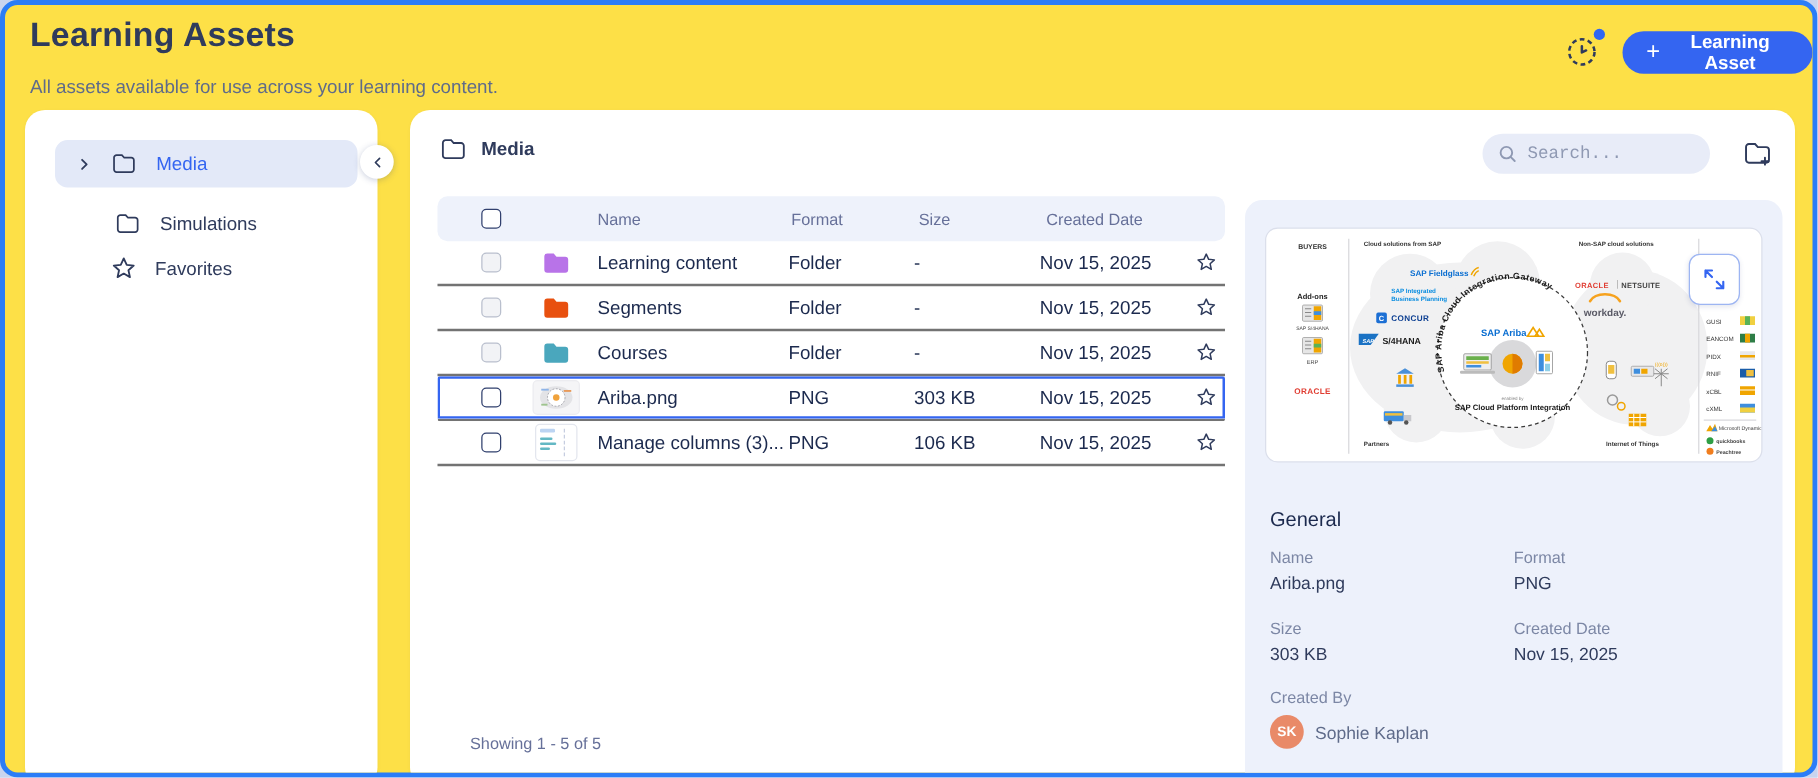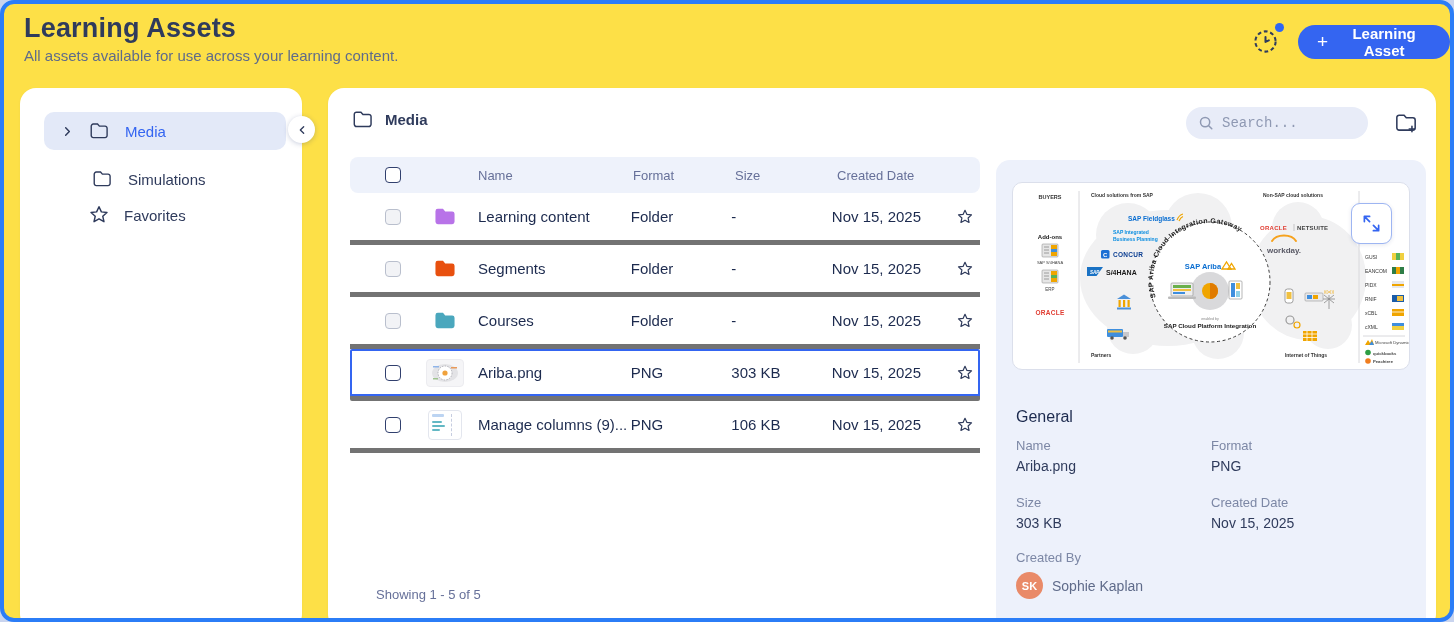--- a/index.html
+++ b/index.html
@@ -5,21 +5,21 @@
   * { margin:0; padding:0; box-sizing:border-box; }
   html,body { width:1454px; height:622px; background:#c9d4ee; }
   body { font-family:"Liberation Sans", sans-serif; }
   .frame {
     position:relative; width:1454px; height:622px;
     border:4px solid #2b7df7; border-radius:14px;
     background:#fde047; overflow:hidden;
   }
   
   .page-title { position:absolute; left:20px; top:9px; font-size:27px; font-weight:700; color:#2f3b5c; letter-spacing:.2px; }
-  .page-sub   { position:absolute; left:20px; top:43px; font-size:15px; color:#5f6b8a;text-align:right; }
+  .page-sub   { position:absolute; left:20px; top:57px; font-size:15px; color:#5f6b8a;text-align:right; }
   .notif-wrap { position:absolute; left:1248px; top:19px; width:32px; height:32px; }
   .notif-dot  { position:absolute; right:0; top:0; width:9px; height:9px; border-radius:50%; background:#2f66f3; }
   .btn-primary {
     position:absolute; left:1294px; top:21px; height:34px; padding:0 19px;
     display:flex; align-items:center; gap:9px;
     background:#3465f1; color:#fff; border:none; border-radius:17px;
     font-size:15px; font-weight:600; font-family:"Liberation Sans", sans-serif; cursor:pointer;
   }
   .btn-plus { font-size:19px; font-weight:400; line-height:1; margin-top:-2px; }
   
@@ -36,21 +36,21 @@
   
   .crumb { position:absolute; left:24px; top:22px; display:flex; align-items:center; gap:12px; }
   .crumb .lbl { font-size:15px; font-weight:600; color:#2f3b5c; }
   .search { position:absolute; left:858px; top:19px; width:182px; height:32px; background:#e8ecf8; border-radius:16px;
     display:flex; align-items:center; padding:0 12px; gap:8px; }
   .search input { border:none; outline:none; background:transparent; font-size:14px; color:#44507a; width:130px; font-family:Liberation Mono, monospace; }
   .search input::placeholder { color:#8f99b3; }
   .newfolder-btn { position:absolute; left:1064px; top:21px; width:28px; height:28px; display:flex; align-items:center; justify-content:center; cursor:pointer; }
   
   .table { position:absolute; left:22px; top:69px; width:630px; }
-  .trow { display:flex; align-items:center; height:52px; border-bottom:5px solid #737373; padding-left:35px; position:relative; }
+  .trow { display:flex; align-items:center; height:36px; border-bottom:2px solid #737373; padding-left:35px; position:relative; }
   .thead { height:36px; background:#eef2fb; border-radius:8px; border-bottom:none; }
   .thead .hlbl { font-size:13px; color:#667099; }
   .cb { width:16px; height:16px; border-radius:4px; background:#fff; flex:none; }
   .cb.navy { border:1.5px solid #31406e; }
   .cb.gray { border:1.5px solid #b9bfcd; background:#f2f3f6; }
   .icon-cell { margin-left:24px; width:40px; display:flex; justify-content:center; flex:none; }
   .c-name   { margin-left:13px; width:155px; font-size:15px; font-weight:500; color:#1c2a4e; white-space:nowrap; overflow:hidden; }
   .c-format { width:102px; font-size:15px; color:#1c2a4e; }
   .c-size   { width:102px; font-size:15px; color:#1c2a4e; }
   .c-date   { width:126px; font-size:15px; font-weight:500; color:#1c2a4e; }
@@ -250,21 +250,21 @@
         <span class="cb navy"></span>
         <span class="icon-cell">
           <span class="thumb shot">
             <span class="shot-bar"></span>
             <span class="shot-line" style="top:10px;width:10px"></span>
             <span class="shot-line" style="top:14px;width:13px"></span>
             <span class="shot-line" style="top:18px;width:8px"></span>
             <span class="shot-col"></span>
           </span>
         </span>
-        <span class="c-name">Manage columns (9)...</span>
+        <span class="c-name">Manage columns (3)...</span>
         <span class="c-format">PNG</span>
         <span class="c-size">106 KB</span>
         <span class="c-date">Nov 15, 2025</span>
         <span class="c-star">
           <svg width="18" height="18" viewBox="0 0 24 24">
             <path d="M12 3 l2.6 5.6 6.1 .6 -4.6 4.1 1.3 6 -5.4-3.1 -5.4 3.1 1.3-6 -4.6-4.1 6.1-.6 z" fill="none" stroke="#2f3b5c" stroke-width="1.6" stroke-linejoin="round"></path>
           </svg>
         </span>
       </div>
     </div>

